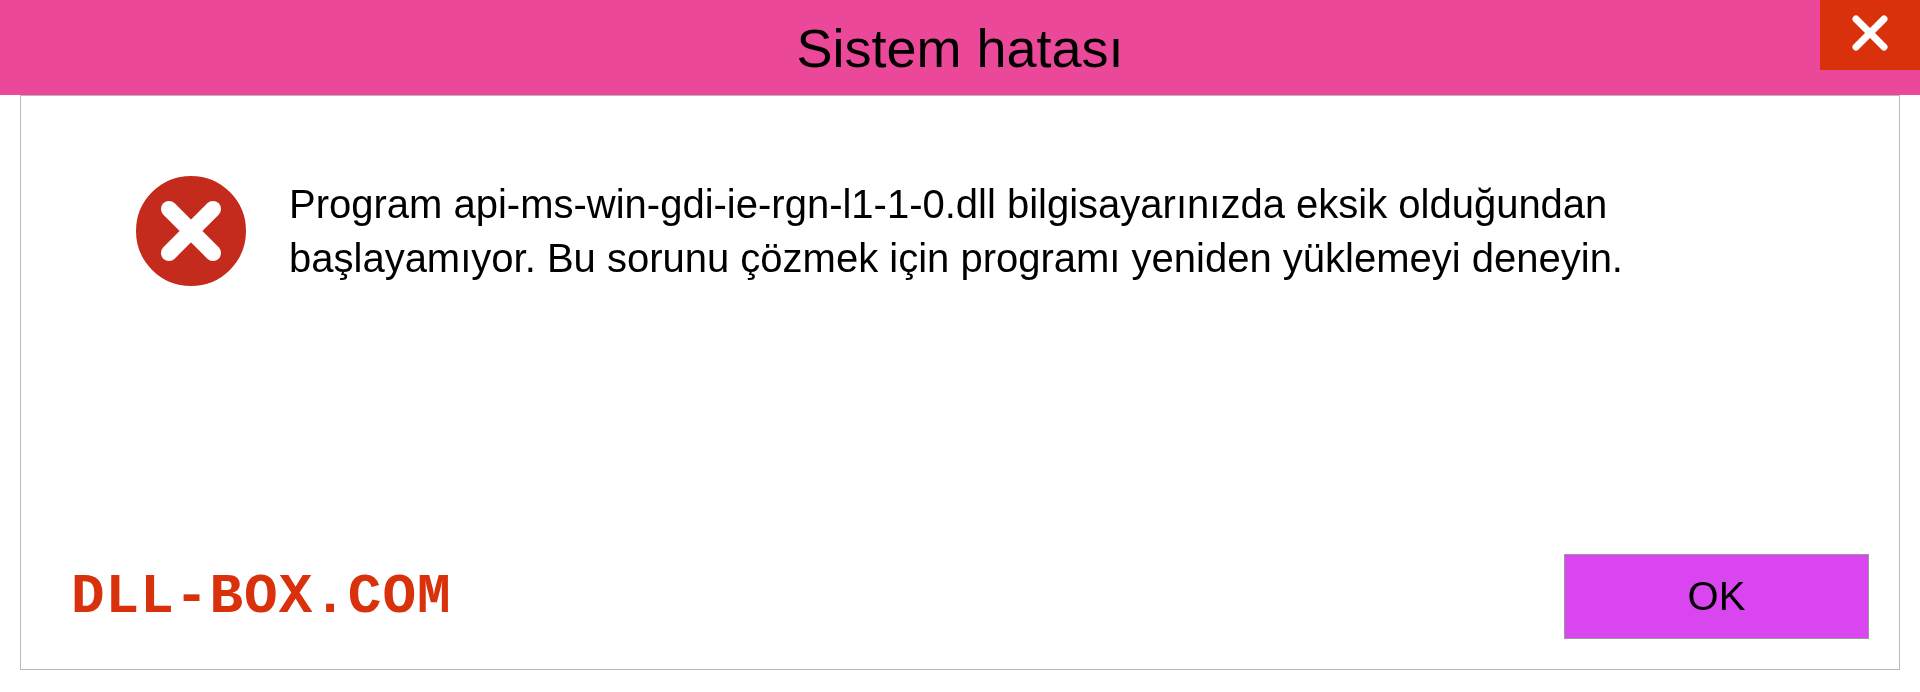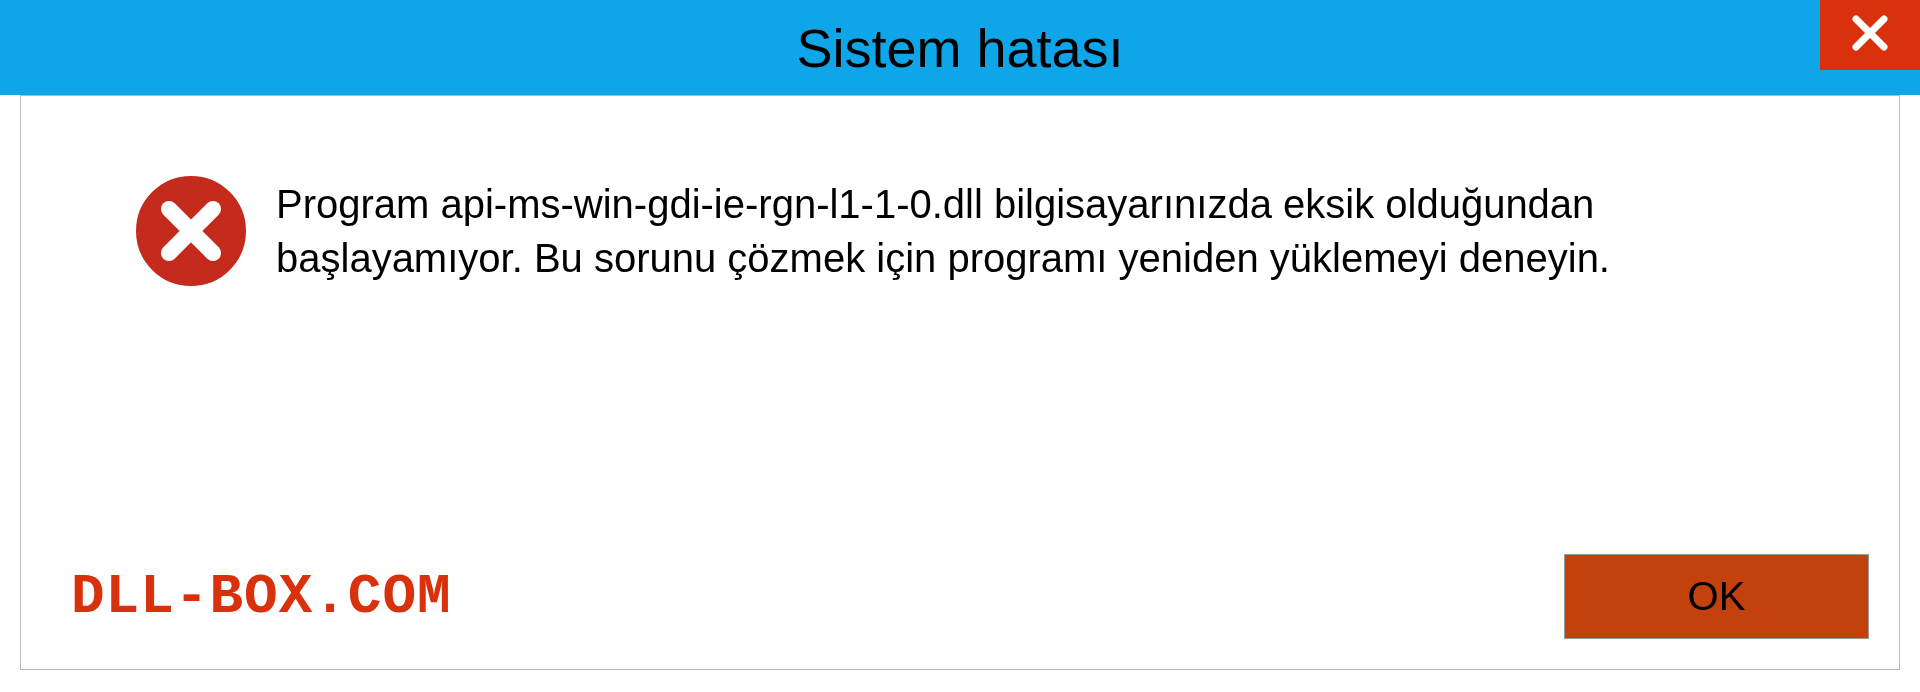--- a/index.html
+++ b/index.html
@@ -14,21 +14,21 @@
       font-family: "Segoe UI", Arial, sans-serif;
       position: relative;
     }
     .titlebar {
       width: 100%;
       height: 95px;
       display: flex;
       align-items: center;
       justify-content: center;
       position: relative;
-      background: #0ea5e9;
+      background: #ec4899;
     }
     .title-text {
       font-size: 54px;
       font-weight: 400;
       color: #000000;
       text-align: center;
     }
     .close-btn {
       position: absolute;
       right: 0;
@@ -49,21 +49,21 @@
       margin: 0 20px;
       border: 1px solid #b8b8b8;
       height: 575px;
       position: relative;
       background: #ffffff;
     }
     .message-row {
       display: flex;
       align-items: center;
       padding: 75px 80px 0 110px;
-      gap: 25px;
+      gap: 38px;
     }
     .error-icon {
       flex-shrink: 0;
       width: 120px;
       height: 120px;
     }
     .error-icon svg {
       width: 120px;
       height: 120px;
     }
@@ -87,21 +87,21 @@
       font-size: 56px;
       font-weight: 800;
       color: #d9310b;
       letter-spacing: 1px;
       font-family: Liberation Mono, monospace;
     }
     .ok-button {
       width: 305px;
       height: 85px;
       border: 1px solid #999999;
-      background: #c2410c;
+      background: #d946ef;
       font-size: 40px;
       color: #000000;
       display: flex;
       align-items: center;
       justify-content: center;
       cursor: pointer;
       font-family: "Segoe UI", Arial, sans-serif;
     }
   </style>
 </head>

